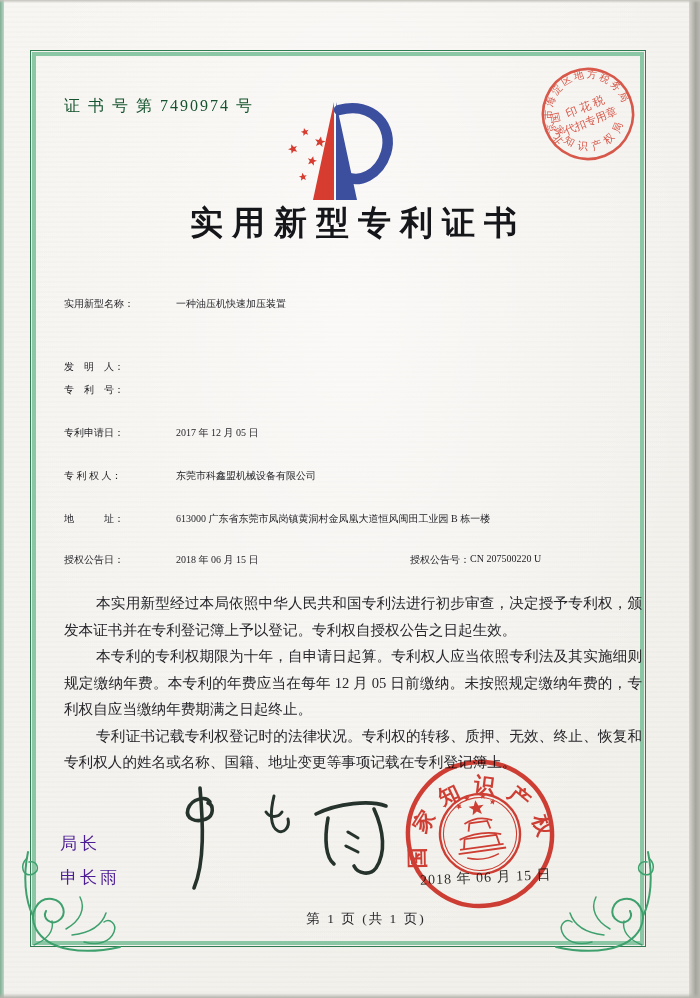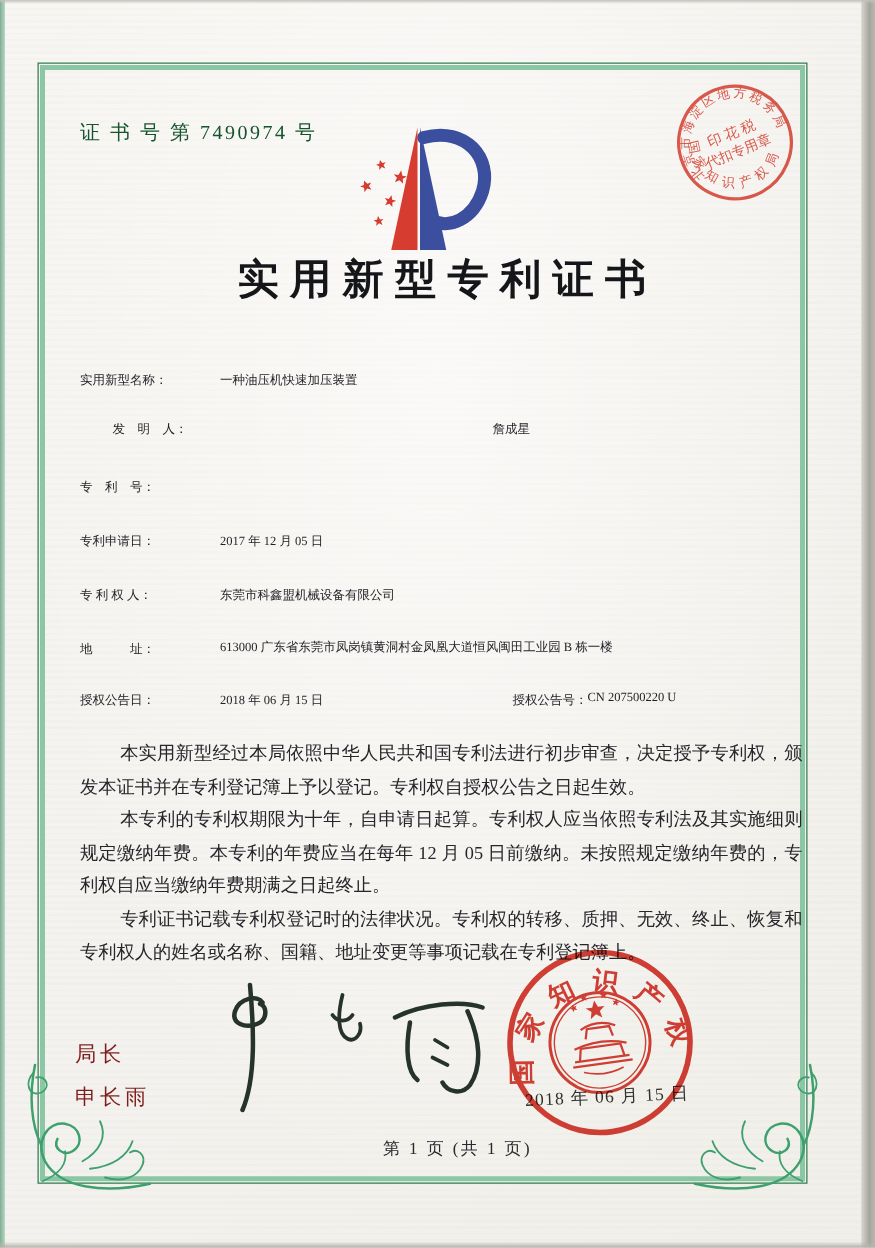--- a/index.html
+++ b/index.html
@@ -29,32 +29,32 @@
   .cert-no { position:absolute; left:64px; top:96px; font-size:16px; letter-spacing:2px; color:#14532d; }
 
   .logo { position:absolute; left:275px; top:98px; width:150px; height:112px; }
 
   .title { position:absolute; left:30px; top:201px; width:616px; text-align:center;
            font-size:33px; font-weight:bold; letter-spacing:9px; color:#15161a;padding-left:40px; }
 
   .field-row { position:absolute; left:64px; width:578px; display:flex; font-size:10px; color:#1f1f24; }
   .field-label { flex:0 0 112px; white-space:nowrap; }
   .field-value { flex:1 1 auto; }
-  .row-1 { top:297px; } .row-2 { top:336px;text-align:center; } .row-3 { top:383px; }
+  .row-1 { top:297px; } .row-2 { top:360px; } .row-3 { top:383px; }
   .row-4 { top:426px; } .row-5 { top:469px; } .row-6 { top:512px; }
   .row-7 { top:553px; }
   .row-6 .field-value { max-width:452px; line-height:1.45; }
   .grant-pair { position:absolute; left:346px; top:0; display:flex; white-space:nowrap; }
   .grant-pair .field-label { flex:0 0 auto; }
 
   .paragraphs { position:absolute; left:64px; top:590px; width:578px; font-size:14.6px;
                 line-height:1.82; color:#26262b; text-align:justify; }
   .paragraphs p { text-indent:2.2em; margin:0; }
 
-  .signer { position:absolute; left:60px; top:827px; font-size:17px; color:#7f1d1d; letter-spacing:3px; line-height:34px; }
+  .signer { position:absolute; left:60px; top:827px; font-size:17px; color:#4c1d95; letter-spacing:3px; line-height:34px; }
   .signature { position:absolute; left:148px; top:782px; width:256px; height:118px; }
 
   .office-seal { position:absolute; left:394px; top:744px; width:180px; height:182px; mix-blend-mode:multiply; opacity:.95; }
   .seal-date { position:absolute; left:420px; top:868px; width:170px; font-size:14px; color:#34332f;
                letter-spacing:1px; transform:rotate(-2.5deg); mix-blend-mode:multiply; }
 
   .tax-seal { position:absolute; left:532px; top:58px; width:112px; height:112px; mix-blend-mode:multiply; opacity:.9; }
 
   .footer { position:absolute; left:30px; top:910px; width:672px; text-align:center;
             font-size:13.5px; color:#2a2a2e; letter-spacing:2px; }
@@ -116,21 +116,20 @@
 </svg>
 
 <div class="title">实用新型专利证书</div>
 
 <div class="field-row row-1">
   <span class="field-label">实用新型名称：</span>
   <span class="field-value">一种油压机快速加压装置</span>
 </div>
 <div class="field-row row-2">
   <span class="field-label">发　明　人：</span>
-  <span class="field-value">詹成星</span>
 </div>
 <div class="field-row row-3">
   <span class="field-label">专　利　号：</span>
 </div>
 <div class="field-row row-4">
   <span class="field-label">专利申请日：</span>
   <span class="field-value">2017 年 12 月 05 日</span>
 </div>
 <div class="field-row row-5">
   <span class="field-label">专 利 权 人：</span>

